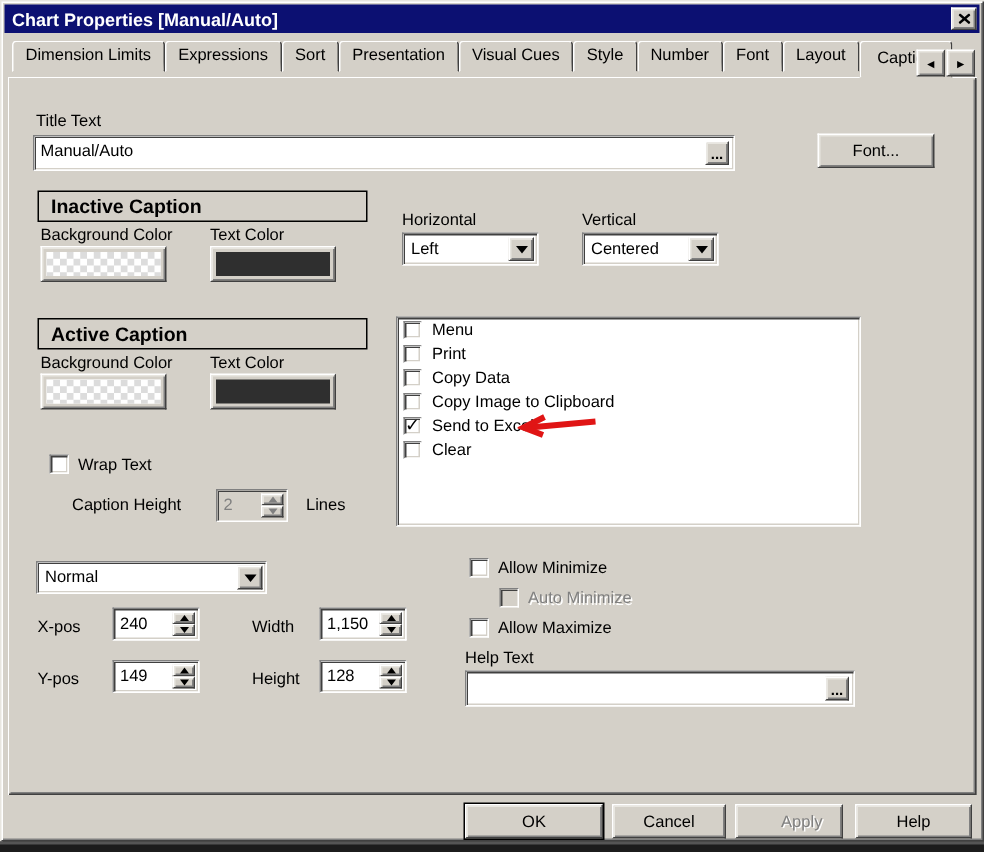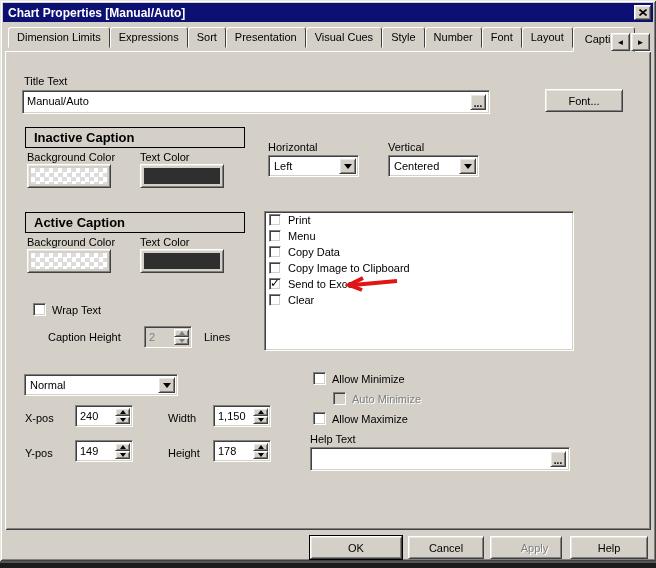--- a/index.html
+++ b/index.html
@@ -216,25 +216,25 @@
     <div class="swatch" style="left:140px; top:249px; width:84px; height:24px;">
         <div class="inner solid-dark"></div>
       </div>
 
     <div class="group" style="left:258px; top:201px; width:322px; height:158px;">
       <div class="legend">Special Icons</div>
     </div>
     <div class="listbox" style="left:264px; top:211px; width:310px; height:140px;">
       <div class="li">
         <span class="cb"></span>
+        <span>Menu</span>
+      </div>
+      <div class="li">
+        <span class="cb"></span>
         <span>Print</span>
-      </div>
-      <div class="li">
-        <span class="cb"></span>
-        <span>Menu</span>
       </div>
       <div class="li">
         <span class="cb"></span>
         <span>Copy Data</span>
       </div>
       <div class="li">
         <span class="cb"></span>
         <span>Copy Image to Clipboard</span>
       </div>
       <div class="li">
@@ -314,21 +314,21 @@
           <div class="sb raised">
             <div class="tu"></div>
           </div>
           <div class="sb raised">
             <div class="td"></div>
           </div>
         </div>
     </div>
     <div class="lbl" style="left:168px; top:447px;">Height</div>
     <div class="spin" style="left:213px; top:440px; width:58px; height:22px;">
-      <span class="val">178</span>
+      <span class="val">128</span>
       <div class="btns">
           <div class="sb raised">
             <div class="tu"></div>
           </div>
           <div class="sb raised">
             <div class="td"></div>
           </div>
         </div>
     </div>
 

